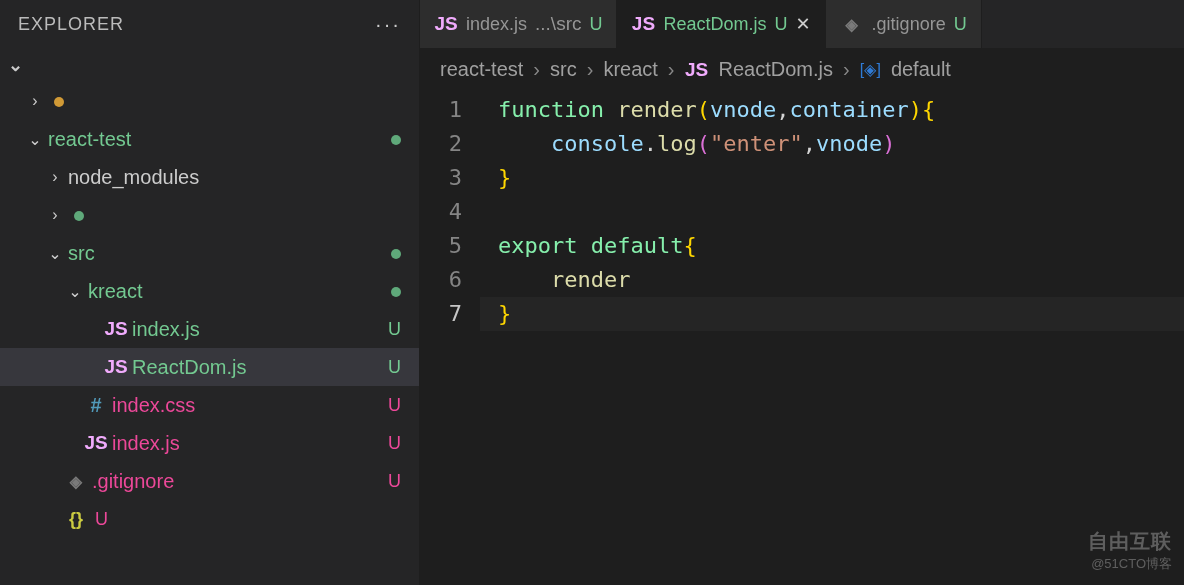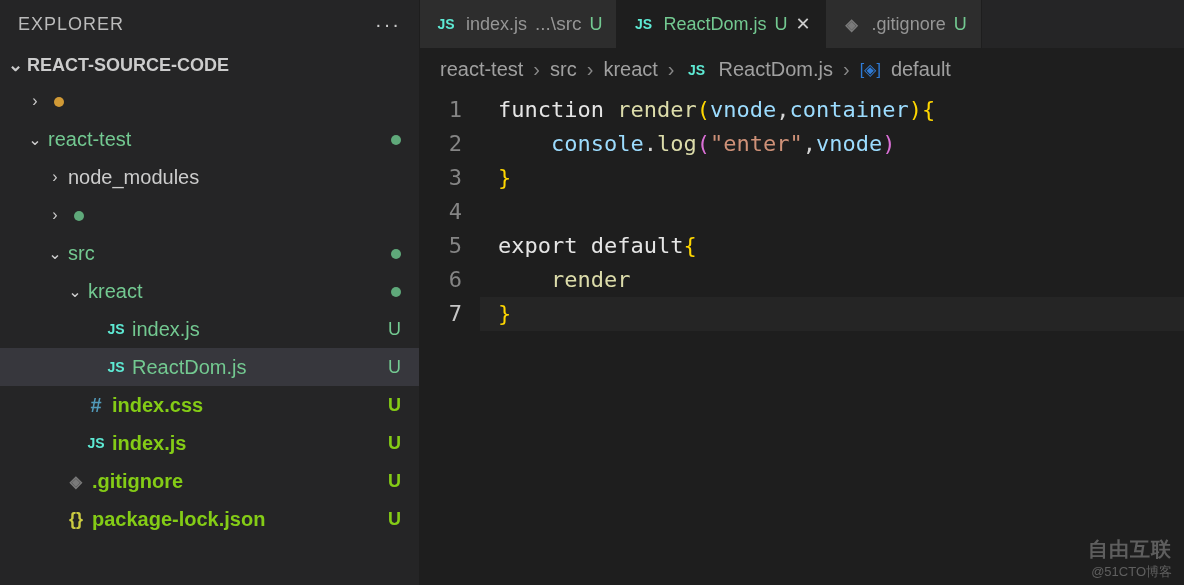--- a/index.html
+++ b/index.html
@@ -67,26 +67,26 @@
 .dot.orange { background: #d19a36; }
 .dot.green { background: #5fa97a; }
 .icon {
   display: inline-flex;
   align-items: center;
   justify-content: center;
   width: 24px;
   font-size: 16px;
   font-weight: bold;
 }
-.icon.js { color: #5eead4; font-size: 14px; }
+.icon.js { color: #f0abfc; font-size: 19px; }
 .icon.hash { color: #519aba; font-size: 20px; }
 .icon.git { color: #7a7a7a; }
 .icon.braces { color: #cbcb41; font-size: 18px; }
 .git-green { color: #73c991; }
-.git-olive { color: #84cc16; font-weight: bold; }
+.git-olive { color: #ec4899; }
 .git-orange { color: #d19a36; }
 
 .editor-area {
   flex: 1;
   background: #1e1e1e;
   display: flex;
   flex-direction: column;
 }
 .tabs {
   display: flex;
@@ -128,52 +128,51 @@
 .gutter {
   width: 60px;
   text-align: right;
   color: #858585;
   padding-top: 2px;
 }
 .gutter div { padding-right: 18px; height: 34px; }
 .gutter div.current { color: #c6c6c6; }
 .code-lines { flex: 1; padding-top: 2px; }
 .code-lines .line { height: 34px; white-space: pre; padding-left: 18px; }
-.kw { color: #e5e5e5; }
+.kw { color: #86efac; }
 .fn { color: #dcdcaa; }
 .param { color: #9cdcfe; text-align: right; }
 .punct { color: #d4d4d4; }
 .brace-y { color: #ffd700; }
 .brace-p { color: #da70d6; }
 .str { color: #ce9178; }
 .watermark {
   position: absolute;
   right: 12px;
-  bottom: 4px;
+  bottom: 12px;
   color: #8a8a8a;
   font-size: 20px;
   font-weight: bold;
   letter-spacing: 1px;
   opacity: 0.6;
   pointer-events: none;
 }
 .watermark .sub { font-size: 13px; font-weight: normal; display: block; text-align: right; letter-spacing: 0; }
 .line-highlight { background: rgba(255,255,255,0.03); }
 </style>
 </head>
 <body>
 
 <div class="sidebar">
   <div class="explorer-header">
     <span class="explorer-title">EXPLORER</span>
     <span class="ellipsis">···</span>
   </div>
   <div class="section-header">
     <span class="chev">⌄</span>
-    <span>REACT-SOURCE-CODE</span>
   </div>
   <div class="tree" id="tree">
       <div class="tree-item" style="padding-left: 26px;">
         <span class="chev">›</span>
         <span class="status git-orange"><span class="dot orange"></span></span>
       </div>
       <div class="tree-item" style="padding-left: 26px;">
         <span class="chev">⌄</span>
         <span class="label git-green">react-test</span>
         <span class="status git-green"><span class="dot green"></span></span>
@@ -223,21 +222,20 @@
       </div>
       <div class="tree-item" style="padding-left: 46px;">
         <span class="chev"></span>
         <span class="icon git">◈</span>
         <span class="label git-olive">.gitignore</span>
         <span class="status git-olive">U</span>
       </div>
       <div class="tree-item" style="padding-left: 46px;">
         <span class="chev"></span>
         <span class="icon braces">{}</span>
-        <span class="label git-olive">package-lock.json</span>
         <span class="status git-olive">U</span>
       </div>
     </div>
 </div>
 
 <div class="editor-area">
   <div class="tabs" id="tabs">
       <div class="tab">
         <span class="icon js" style="font-weight: bold;">JS</span>
         <span>index.js</span>

